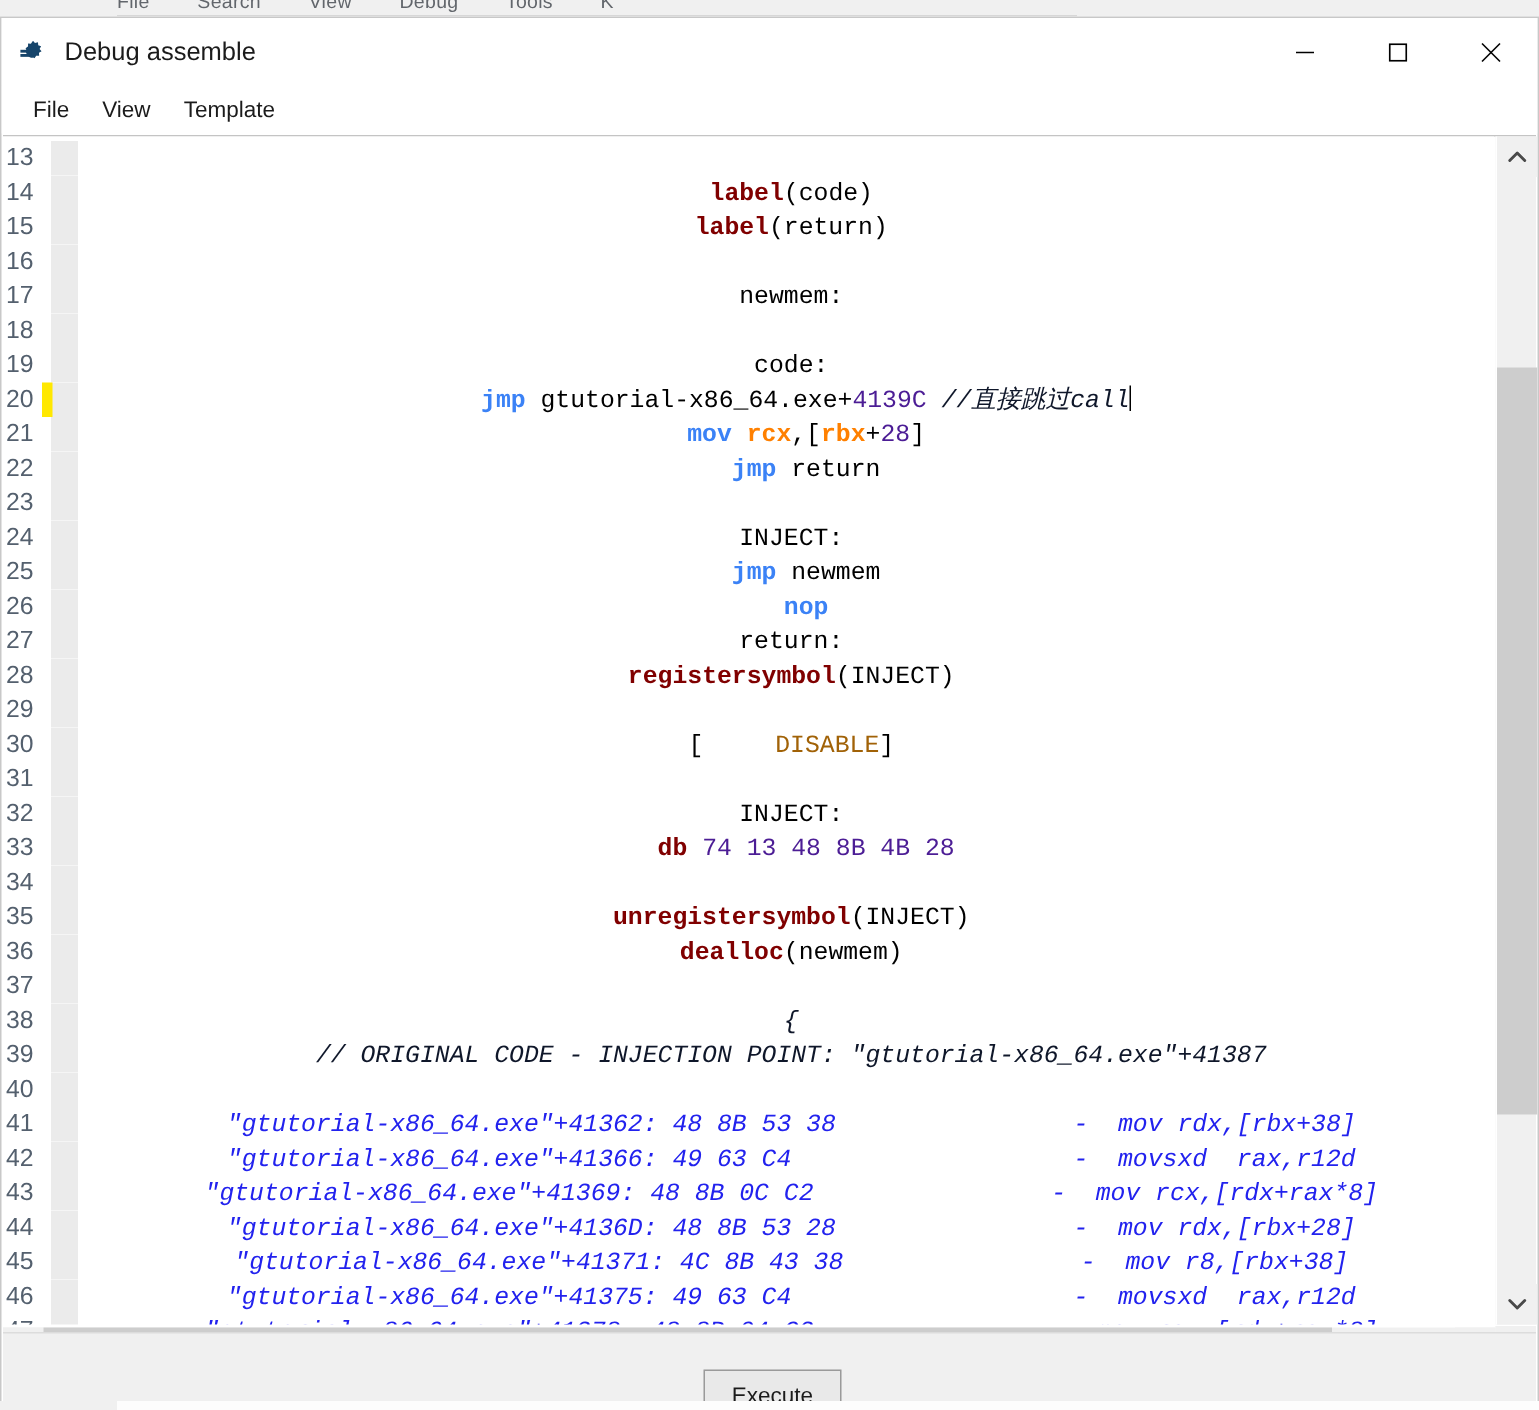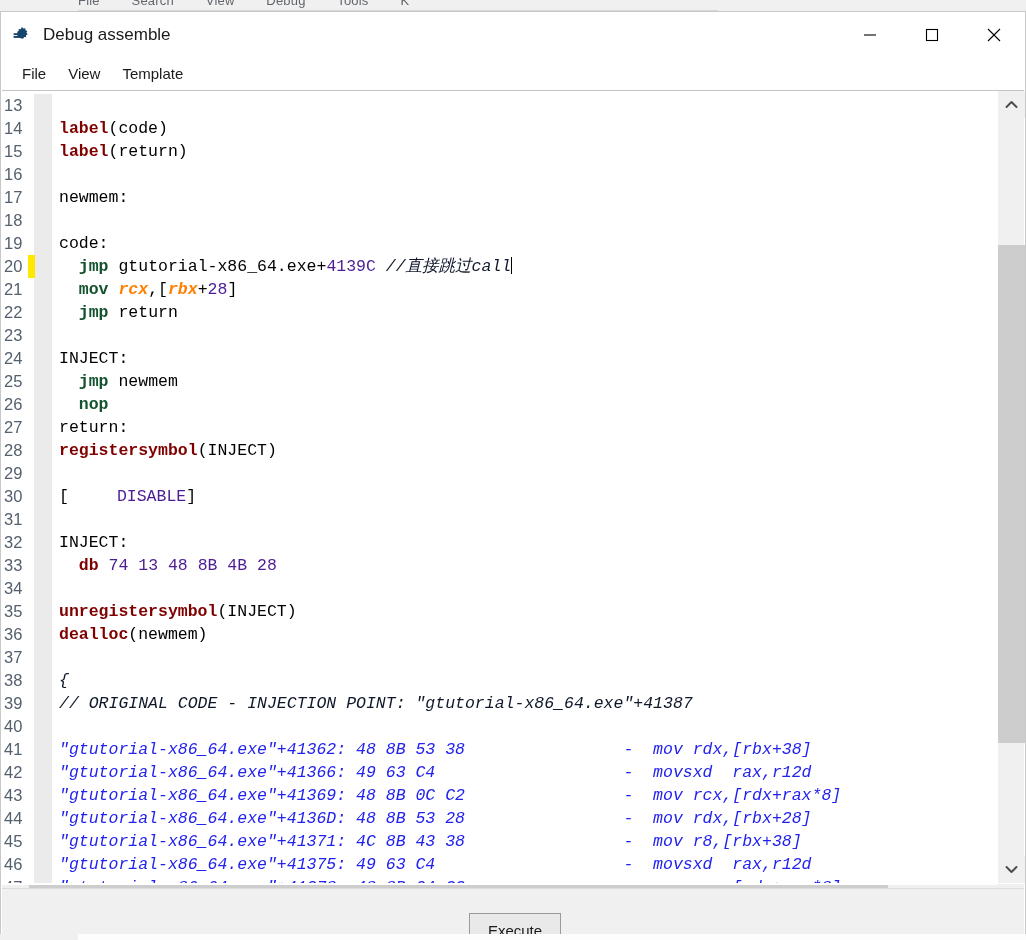--- a/index.html
+++ b/index.html
@@ -89,32 +89,32 @@
   }
   .gut{
     width:18px;min-width:18px;background:#ebebeb;line-height:23px;
     position:relative;
   }
   .gut.cursor{background:#ebebeb;}
   .gut.cursor:before{
     content:"";position:absolute;left:-6px;top:0;width:7px;height:23px;background:#ffe800;
   }
   .code{
-    padding-left:7px !important;line-height:23px;color:#000000;
+    padding-left:7px !important;line-height:23px;color:#000000;text-align:center;
   }
 
   
   .kw   {color:#800000;font-weight:bold;}     
-  .mn   {color:#14532d;font-weight:bold;}     
-  .reg  {color:#ff8000;font-weight:bold;font-style:italic;}     
+  .mn   {color:#3b82f6;font-weight:bold;}     
+  .reg  {color:#ff8000;font-weight:bold;}     
   .num  {color:#4c1d95;}                      
   .cmt  {color:#0f172a;font-style:italic;}    
   .dis  {color:#2222ee;font-style:italic;}    
   .brk  {color:#000000;}
-  .brkin{color:#4c1d95;margin-left:48px;}
+  .brkin{color:#a16207;margin-left:48px;}
   .plain{color:#000000;}
 
   .caret{
     display:inline-block;width:1px;height:17px;background:#000;
     vertical-align:-3px;margin-left:0px;
   }
 
   
   #vscroll{
     position:absolute;right:0;top:0;width:27px;bottom:28px;

